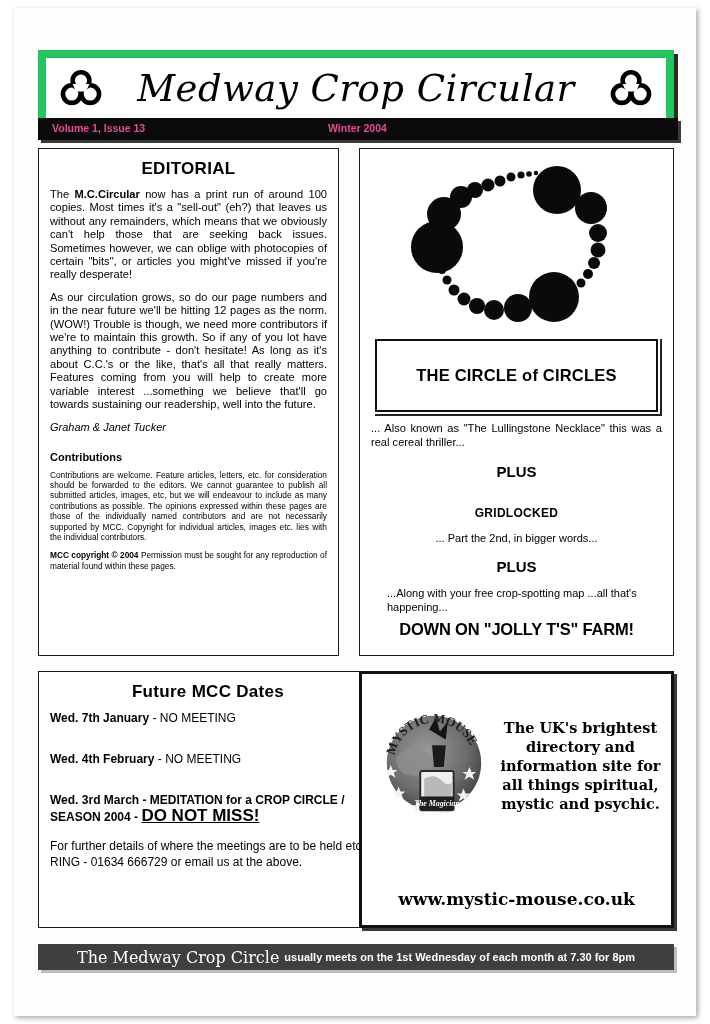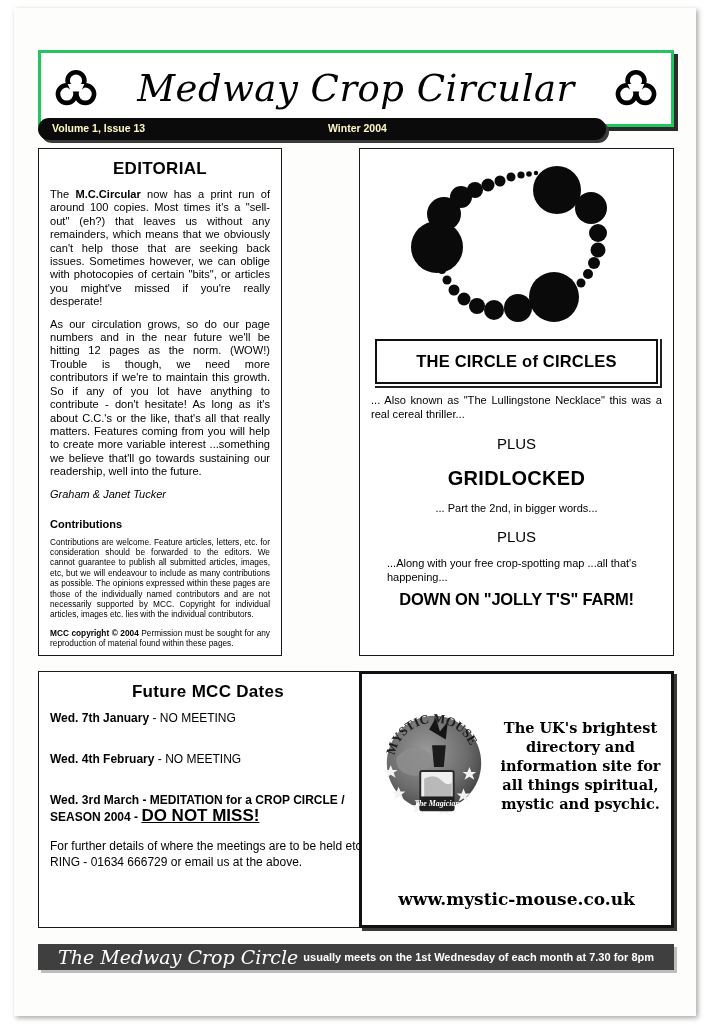--- a/index.html
+++ b/index.html
@@ -30,21 +30,21 @@
     box-shadow: 2px 2px 5px rgba(0,0,0,0.35);
   }
 
   
   .masthead {
     position: absolute;
     left: 24px;
     top: 42px;
     width: 636px;
     height: 77px;
-    border: 3px solid #22c55e;
+    border: 8px solid #22c55e;
     background: #fff;
     box-shadow: 4px 4px 0 #2b2b2b;
     display: flex;
     align-items: center;
     justify-content: space-between;
     box-sizing: border-box;
     padding: 0 14px;
   }
   .masthead-title {
     flex: 1;
@@ -56,26 +56,25 @@
     color: #000;
     white-space: nowrap;
   }
   .trefoil { width: 42px; height: 42px; flex: 0 0 42px; }
 
   
   .volbar {
     position: absolute;
     left: 24px;
     top: 110px;
-    width: 568px;
+    width: 640px;
     height: 22px;
     background: #0b0b0b;
-    color: #fef9c3;
+    color: #ec4899;
     box-shadow: 3px 3px 0 #3a3a3a;
-    border-radius: 11px;
   }
   .volbar .vol-left {
     position: absolute;
     left: 14px; top: 4px;
     font-size: 10.5px;
     font-weight: bold;
   }
   .volbar .vol-right {
     position: absolute;
     left: 290px; top: 4px;
@@ -83,21 +82,21 @@
     font-weight: bold;
   }
 
   
   .panel {
     position: absolute;
     border: 1px solid #1a1a1a;
     background: #fff;
     box-sizing: border-box;
   }
-  #panel-editorial { left: 24px;  top: 140px; width: 244px; height: 508px; }
+  #panel-editorial { left: 24px;  top: 140px; width: 301px; height: 508px; }
   #panel-feature   { left: 345px; top: 140px; width: 315px; height: 508px; }
   #panel-dates     { left: 24px;  top: 663px; width: 340px; height: 257px; }
   #panel-advert {
     left: 345px; top: 663px; width: 315px; height: 257px;
     border: 3px solid #111;
     box-shadow: 3px 3px 0 #3a3a3a;
   }
 
   .pad { padding: 8px 11px; }
 
@@ -144,45 +143,45 @@
   .cropcircle-wrap {
     height: 178px;
     display: flex;
     align-items: center;
     justify-content: center;
   }
   .circle-box {
     border: 2px solid #111;
     box-shadow: 0 0 0 2px #fff, 2px 2px 0 2px #222;
     margin: 4px 4px 10px 4px;
-    padding: 11px 4px;
+    padding: 25px 4px;
     text-align: center;
   }
   .circle-box .cb-text {
     font-size: 16.5px;
     font-weight: bold;
     letter-spacing: 0.2px;
   }
   p.caption {
     margin: 0 0 14px 0;
     font-size: 11.1px;
     line-height: 13.6px;
     text-align: justify;
   }
   .plus {
     text-align: center;
     font-size: 15px;
-    font-weight: normal;
+    font-weight: bold;
     margin: 12px 0 12px 0;
   }
   .gridlocked {
     text-align: center;
-    font-size: 20px;
-    font-weight: bold;
-    margin: 15px 0 12px 0;
+    font-size: 12px;
+    font-weight: bold;
+    margin: 26px 0 12px 0;
     letter-spacing: 0.3px;
   }
   .sub-note {
     text-align: center;
     font-size: 11px;
     margin: 0 0 14px 0;
   }
   .sub-note-left {
     text-align: left;
     font-size: 11px;
@@ -252,22 +251,21 @@
     height: 26px;
     background: #3f3f3f;
     color: #fff;
     display: flex;
     align-items: center;
     justify-content: center;
     box-shadow: 3px 3px 0 rgba(0,0,0,0.25);
   }
   .footer .f-script {
     font-family: "DejaVu Serif", "Liberation Serif", serif;
-    font-style: italic;
-    font-size: 19px;
+    font-size: 16px;
     padding-right: 5px;
   }
   .footer .f-rest {
     font-size: 11px;
     font-weight: bold;
     text-align: right;
   }
 </style>
 </head>
 <body>

